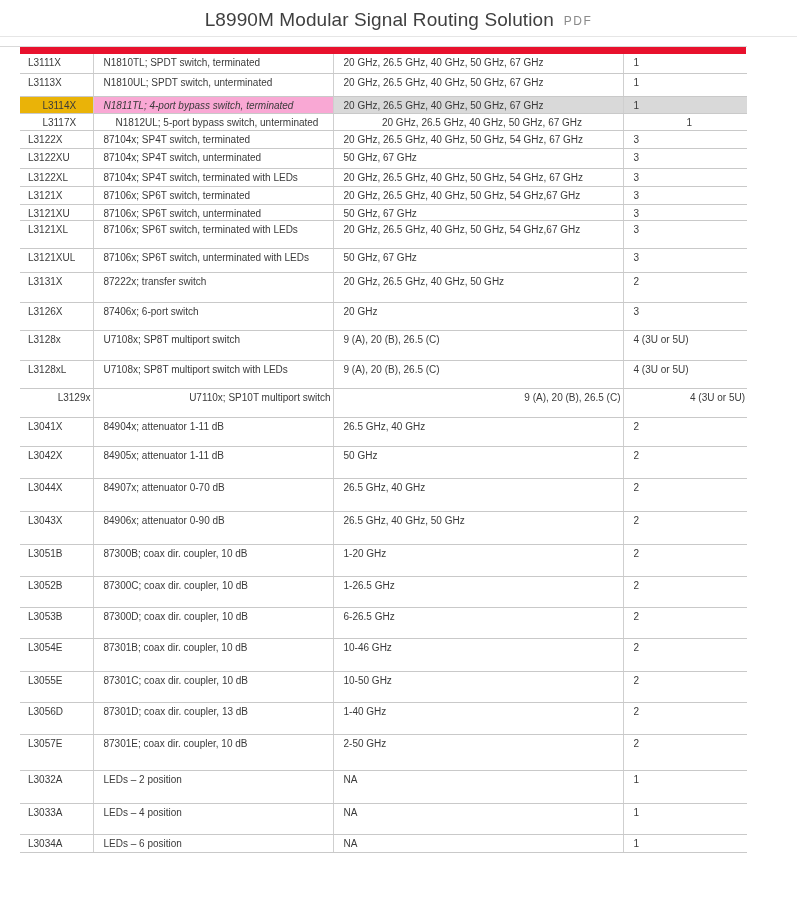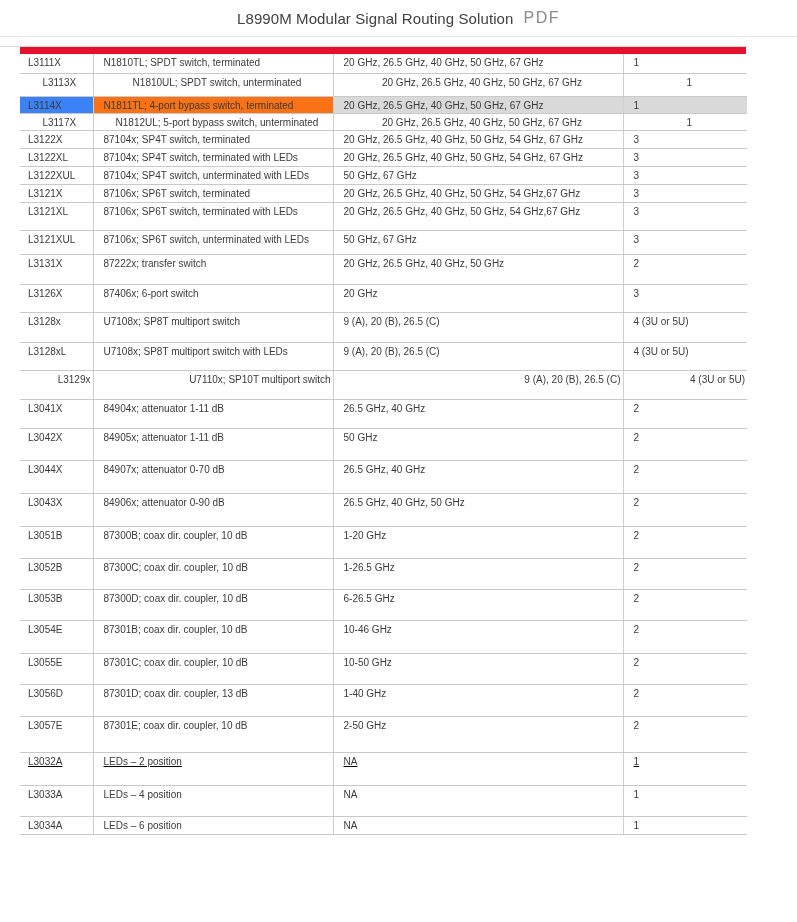--- a/index.html
+++ b/index.html
@@ -19,26 +19,26 @@
   }
   .doc-header {
     position: absolute;
     top: 9px;
     left: 0;
     width: 797px;
     text-align: center;
     white-space: nowrap;
   }
   .doc-title {
-    font-size: 15px;
+    font-size: 19px;
     color: #3f3f3f;
     letter-spacing: 0.1px;
   }
   .doc-badge {
-    font-size: 16px;
+    font-size: 12px;
     color: #8a8a8a;
     letter-spacing: 1.5px;
     margin-left: 10px;
     vertical-align: 1px;
   }
   .header-divider {
     position: absolute;
     top: 36px;
     left: 0;
     width: 797px;
@@ -109,60 +109,66 @@
       <col style="width:290px">
       <col style="width:124px">
     </colgroup>
     <tbody>
         <tr style="height: 19px;">
           <td class="v-sep">L3111X</td>
           <td class="v-sep">N1810TL; SPDT switch, terminated</td>
           <td class="v-sep">20 GHz, 26.5 GHz, 40 GHz, 50 GHz, 67 GHz</td>
           <td>1</td>
         </tr>
-        <tr style="height: 23px; text-align: center;">
+        <tr style="height: 23px;">
           <td class="v-sep">L3113X</td>
           <td class="v-sep">N1810UL; SPDT switch, unterminated</td>
           <td class="v-sep">20 GHz, 26.5 GHz, 40 GHz, 50 GHz, 67 GHz</td>
           <td>1</td>
         </tr>
         <tr class="hl" style="height: 17px;">
-          <td class="v-sep" style="background: #3b82f6;">L3114X</td>
-          <td class="v-sep" style="background: #f97316;">N1811TL; 4-port bypass switch, terminated</td>
+          <td class="v-sep" style="background: #eab308; text-align: center;">L3114X</td>
+          <td class="v-sep" style="background: #f9a8d4; font-style: italic;">N1811TL; 4-port bypass switch, terminated</td>
           <td class="v-sep" style="background: rgb(217, 217, 217);">20 GHz, 26.5 GHz, 40 GHz, 50 GHz, 67 GHz</td>
           <td style="background: rgb(217, 217, 217);">1</td>
         </tr>
         <tr style="height: 17px; text-align: center;">
           <td class="v-sep">L3117X</td>
           <td class="v-sep">N1812UL; 5-port bypass switch, unterminated</td>
           <td class="v-sep">20 GHz, 26.5 GHz, 40 GHz, 50 GHz, 67 GHz</td>
           <td>1</td>
         </tr>
         <tr style="height: 18px;">
           <td class="v-sep">L3122X</td>
           <td class="v-sep">87104x; SP4T switch, terminated</td>
           <td class="v-sep">20 GHz, 26.5 GHz, 40 GHz, 50 GHz, 54 GHz, 67 GHz</td>
           <td>3</td>
         </tr>
+        <tr style="height: 20px;">
+          <td class="v-sep">L3122XU</td>
+          <td class="v-sep">87104x; SP4T switch, unterminated</td>
+          <td class="v-sep">50 GHz, 67 GHz</td>
+          <td>3</td>
+        </tr>
         <tr style="height: 18px;">
           <td class="v-sep">L3122XL</td>
           <td class="v-sep">87104x; SP4T switch, terminated with LEDs</td>
           <td class="v-sep">20 GHz, 26.5 GHz, 40 GHz, 50 GHz, 54 GHz, 67 GHz</td>
           <td>3</td>
         </tr>
         <tr style="height: 18px;">
-          <td class="v-sep">L3122XUL</td>
-          <td class="v-sep">87104x; SP4T switch, unterminated with LEDs</td>
-          <td class="v-sep">50 GHz, 67 GHz</td>
-          <td>3</td>
-        </tr>
-        <tr style="height: 18px;">
           <td class="v-sep">L3121X</td>
           <td class="v-sep">87106x; SP6T switch, terminated</td>
           <td class="v-sep">20 GHz, 26.5 GHz, 40 GHz, 50 GHz, 54 GHz,67 GHz</td>
+          <td>3</td>
+        </tr>
+        <tr style="height: 16px;">
+          <td class="v-sep">L3121XU</td>
+          <td class="v-sep">87106x; SP6T switch, unterminated</td>
+          <td class="v-sep">50 GHz, 67 GHz</td>
           <td>3</td>
         </tr>
         <tr style="height: 28px;">
           <td class="v-sep">L3121XL</td>
           <td class="v-sep">87106x; SP6T switch, terminated with LEDs</td>
           <td class="v-sep">20 GHz, 26.5 GHz, 40 GHz, 50 GHz, 54 GHz,67 GHz</td>
           <td>3</td>
         </tr>
         <tr style="height: 24px;">
           <td class="v-sep">L3121XUL</td>
@@ -259,21 +265,21 @@
           <td class="v-sep">87301D; coax dir. coupler, 13 dB</td>
           <td class="v-sep">1-40 GHz</td>
           <td>2</td>
         </tr>
         <tr style="height: 36px;">
           <td class="v-sep">L3057E</td>
           <td class="v-sep">87301E; coax dir. coupler, 10 dB</td>
           <td class="v-sep">2-50 GHz</td>
           <td>2</td>
         </tr>
-        <tr style="height: 33px; text-decoration: underline;">
+        <tr style="height: 33px;">
           <td class="v-sep">L3032A</td>
           <td class="v-sep">LEDs – 2 position</td>
           <td class="v-sep">NA</td>
           <td>1</td>
         </tr>
         <tr style="height: 31px; margin-top: 43px;">
           <td class="v-sep">L3033A</td>
           <td class="v-sep">LEDs – 4 position</td>
           <td class="v-sep">NA</td>
           <td>1</td>

